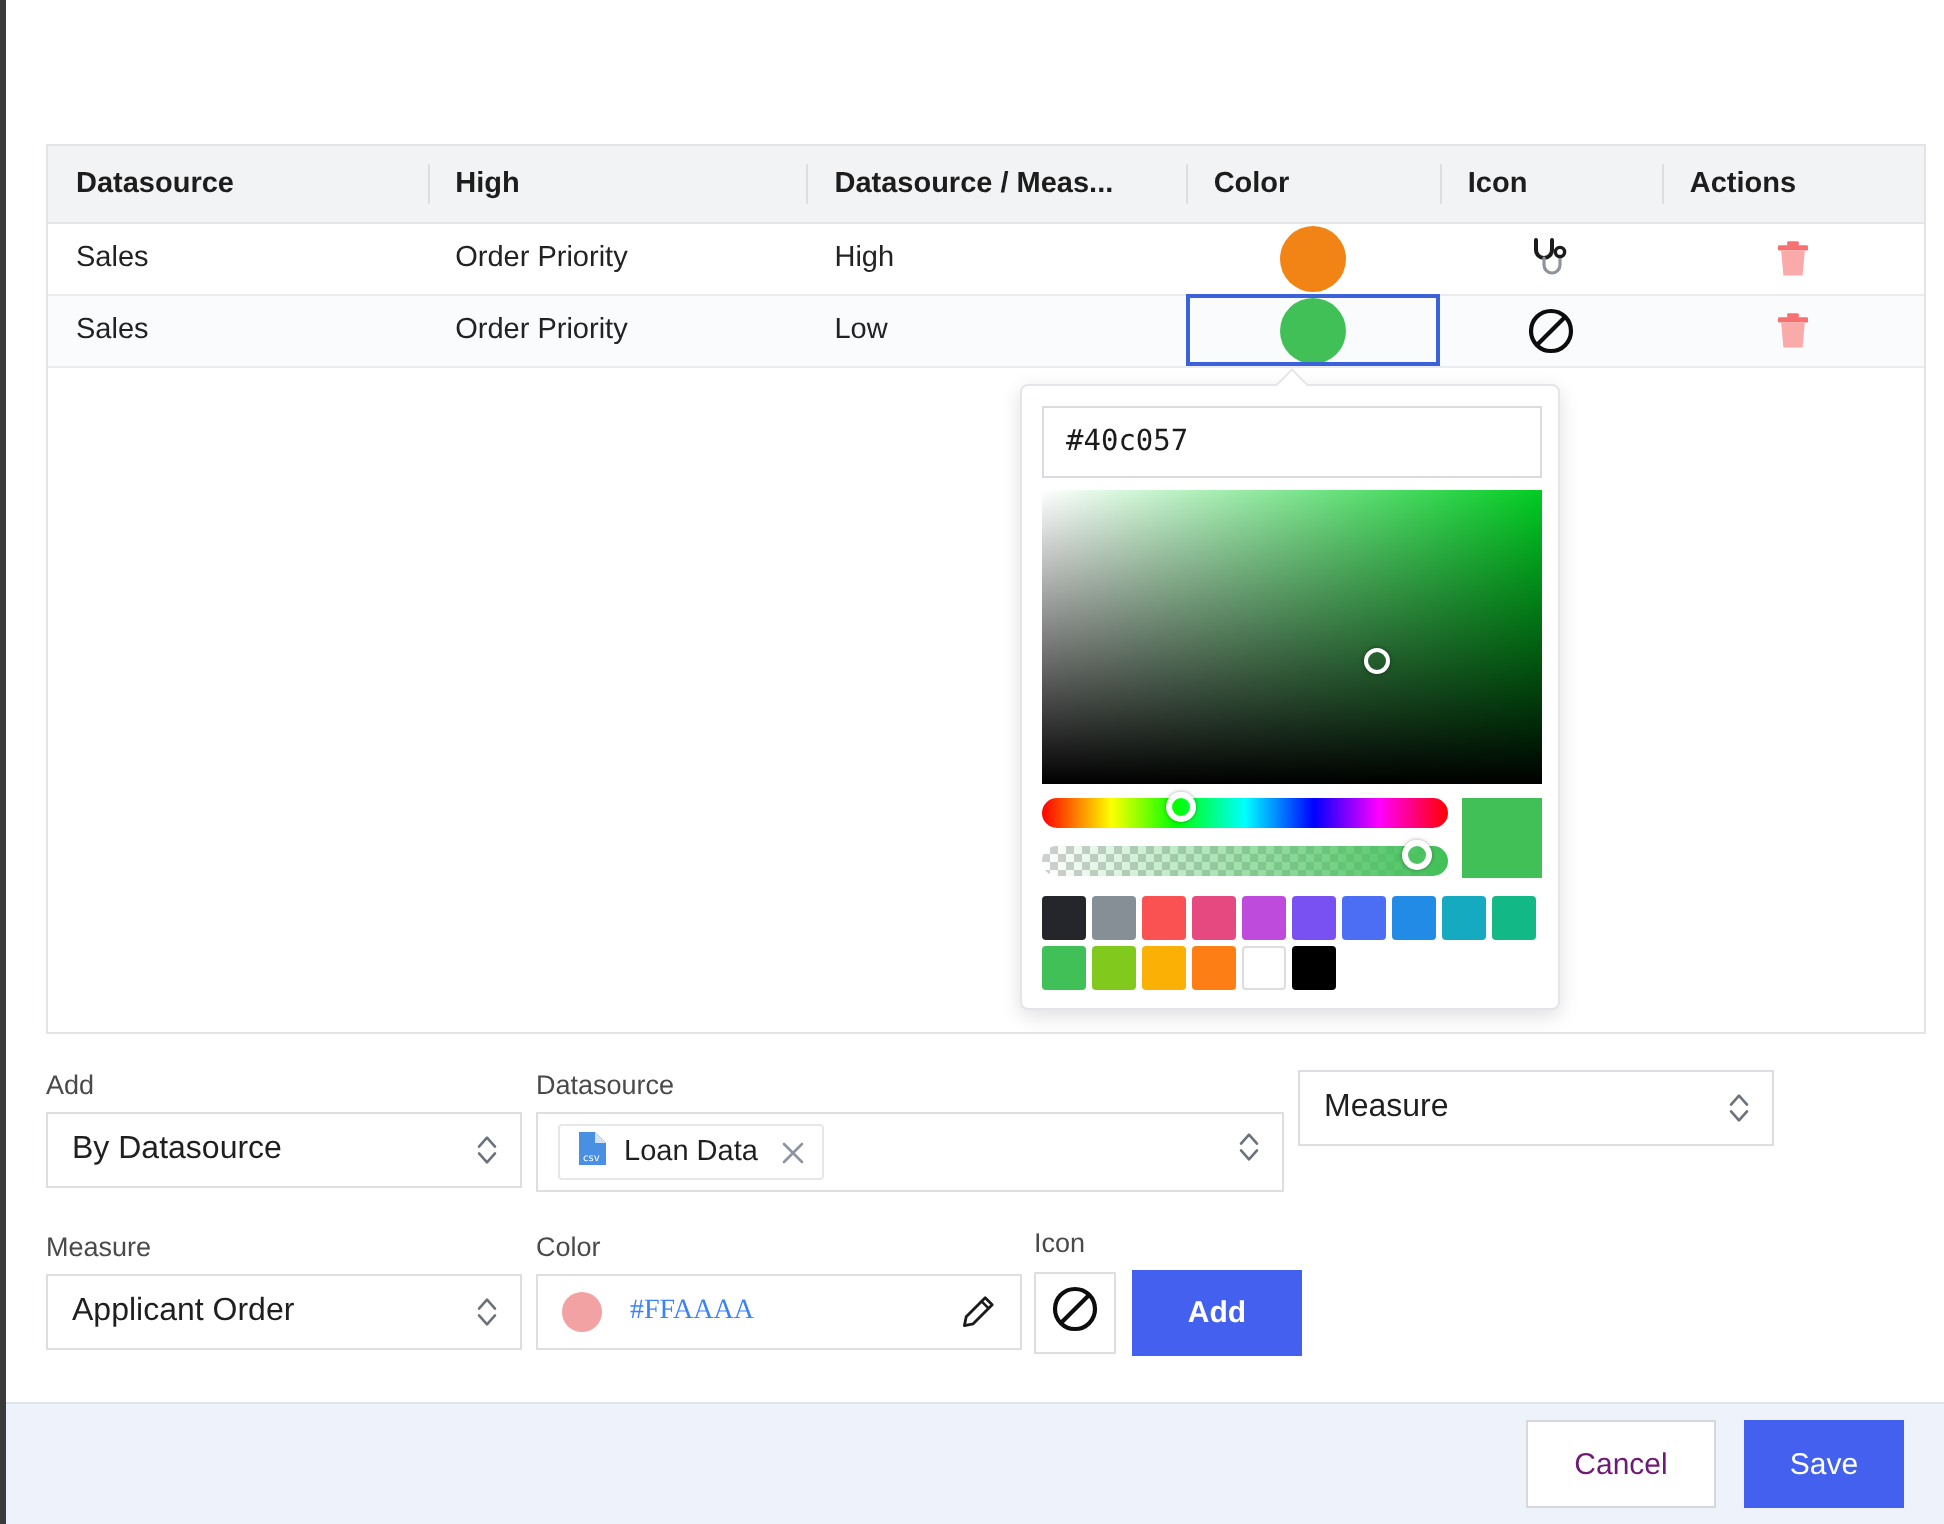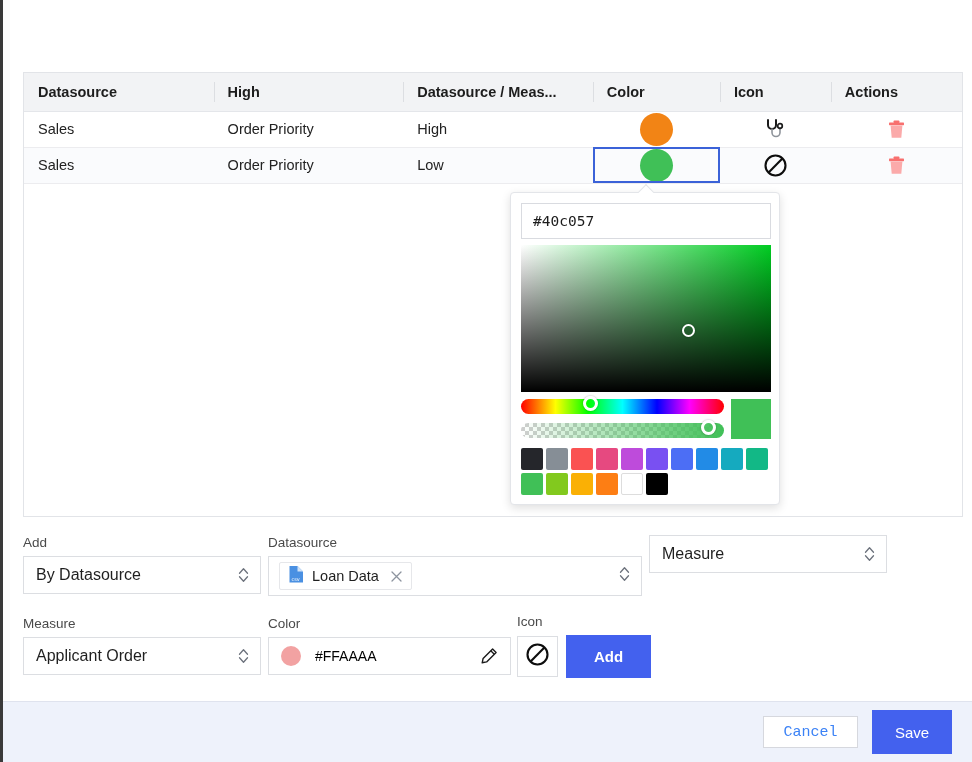--- a/index.html
+++ b/index.html
@@ -264,23 +264,23 @@
     position: relative;
     cursor: pointer;
   }
   .color-box .dot {
     width: 20px; height: 20px;
     border-radius: 50%;
     background: #f2a2a2;
     margin-right: 14px;
   }
   .color-box .hex {
-    font-family: Liberation Sans, sans-serif;
+    font-family: Liberation Serif, serif;
     font-size: 14px;
-    color: #000000;
+    color: #3b82f6;
   }
   .color-box .pencil { position:absolute; right: 12px; top: 50%; transform: translateY(-50%); display:flex; }
 
   .icon-btn {
     width: 41px; height: 41px;
     border: 1px solid #dcdee2;
     background: #fff;
     display: flex; align-items: center; justify-content: center;
     cursor: pointer;
   }
@@ -299,27 +299,27 @@
   .footer {
     position: absolute; left: 0; bottom: 0;
     width: 969px; height: 61px;
     background: #eef2fb;
     border-top: 1px solid #dfe3ee;
     display: flex; align-items: center; justify-content: flex-end;
     gap: 14px;
     padding-right: 20px;
   }
   .btn-cancel {
-    width: 95px; height: 32px;
+    width: 95px; height: 44px;
     background: #fff;
     border: 1px solid #d6d8de;
     font-size: 15px;
-    color: #3b82f6;
-    cursor: pointer;
-    font-family: Liberation Mono, monospace;
+    color: #701a75;
+    cursor: pointer;
+    font-family: Liberation Sans, sans-serif;
   }
   .btn-save {
     width: 80px; height: 44px;
     background: #4361ee;
     border: none;
     color: #fff;
     font-size: 15px;
     cursor: pointer;
     font-family: "Liberation Sans", sans-serif;
   }

